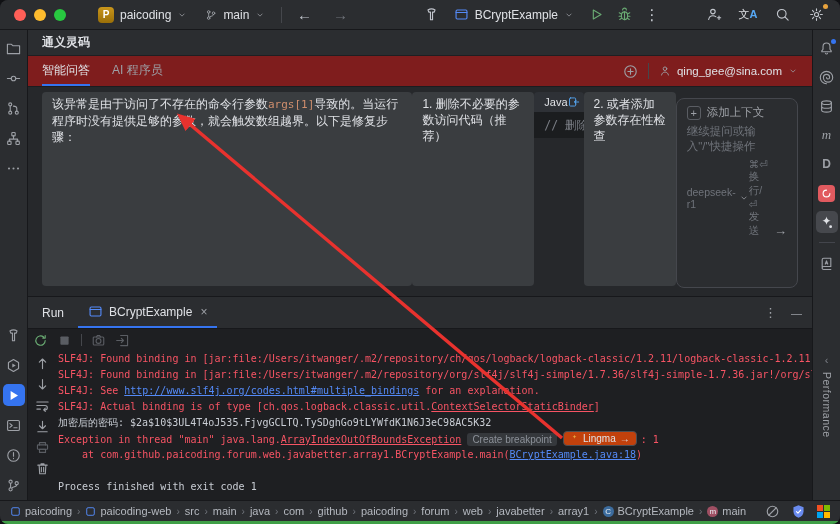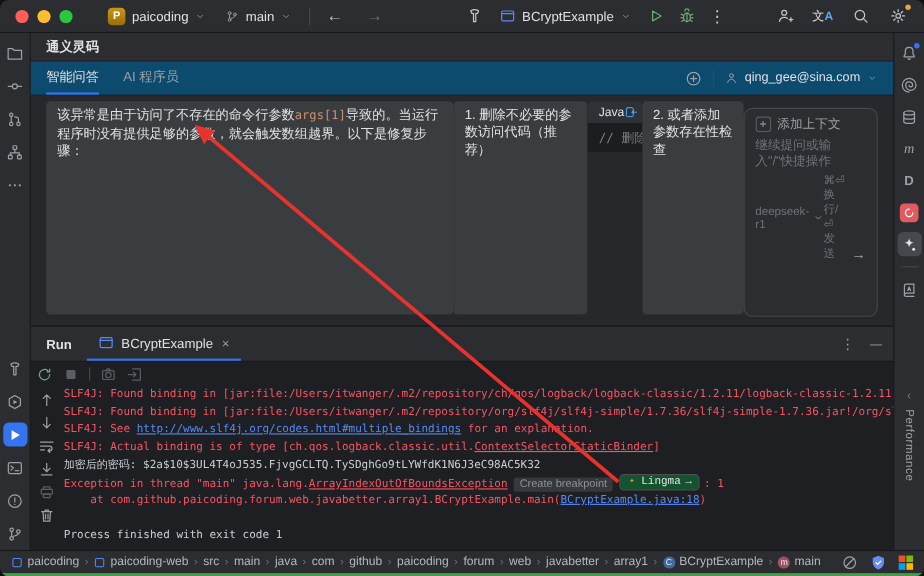--- a/index.html
+++ b/index.html
@@ -53,21 +53,21 @@
   .vtab{margin-top:72px;display:flex;flex-direction:column;align-items:center;gap:6px;color:#9da0a6}
   .vtab .chev{font-size:11px;color:#7b7f86}
   .vtext{writing-mode:vertical-rl;font-size:10.5px;letter-spacing:.5px;color:#9da0a6}
 
   .center{flex:1;display:flex;flex-direction:column;min-width:0}
 
   
   .ai-panel{height:266px;display:flex;flex-direction:column;background:#26282b}
   .ai-header{height:26px;background:#2b2d30;display:flex;align-items:center;padding:0 14px;
     font-weight:bold;font-size:12px;border-bottom:1px solid #1e1f22}
-  .ai-tabs{height:31px;background:#0c4a6e;border-bottom:1px solid #1c1d20;display:flex;
+  .ai-tabs{height:31px;background:#7f1d1d;border-bottom:1px solid #1c1d20;display:flex;
     align-items:stretch;padding:0 14px;gap:22px}
   .ai-tab{display:flex;align-items:center;font-size:12px;color:#9da0a6;border-bottom:2px solid transparent}
   .ai-tab.active{color:#dfe1e5;border-bottom-color:var(--accent)}
   .ai-tabs-right{margin-left:auto;display:flex;align-items:center;gap:10px}
   .acct{display:flex;align-items:center;gap:6px;color:#dfe1e5;font-size:11.5px}
   .ai-content{flex:1;padding:5px 14px 8px;display:flex;flex-direction:row;overflow:hidden}
   .strip{background:#3a3d40;border-radius:4px;padding:4px 10px;line-height:16px;font-size:12px;margin-bottom:2px}
   .inline-code{color:var(--codeorange);font-family:"DejaVu Sans Mono","Liberation Mono",monospace;font-size:11px}
   .codeblock{border-radius:4px;overflow:hidden;margin-bottom:2px}
   .code-head{height:20px;background:#2e3136;display:flex;align-items:center;padding:0 10px;font-size:11px}
@@ -82,41 +82,41 @@
     align-items:center;justify-content:center;font-size:11px;color:#9da0a6}
   .ph{color:#6f737a;font-size:11.5px}
   .input-foot{display:flex;align-items:center;font-size:10.5px;color:#6f737a}
   .model{display:flex;align-items:center;gap:3px}
   .sendhint{margin-left:auto;display:flex;align-items:flex-end;gap:6px}
   .send-arrow{font-size:13px;color:#9da0a6}
 
   
   .run-panel{flex:1;display:flex;flex-direction:column;background:#1e1f22;border-top:1px solid #17181b}
   .run-header{height:32px;background:#2b2d30;border-bottom:1px solid #17181b;display:flex;align-items:stretch;padding:0 10px 0 0}
-  .run-label{display:flex;align-items:center;padding:0 14px;font-weight:bold;font-size:12px}
+  .run-label{display:flex;align-items:center;padding:0 14px;font-weight:normal;font-size:12px}
   .run-tab{display:flex;align-items:center;gap:6px;padding:0 10px;border-bottom:2px solid var(--accent);font-size:12px}
   .run-tab .x{color:#9da0a6;font-size:12px;margin-left:2px}
   .run-hdr-right{margin-left:auto;display:flex;align-items:center;gap:14px;color:#9da0a6;font-size:13px}
   .run-body{flex:1;position:relative;display:flex;min-height:0}
   .top-tools{position:absolute;top:2px;left:5px;display:flex;align-items:center;gap:9px;height:18px}
   .top-tools .tdiv{width:1px;height:12px;background:#45474c}
   .tool-btn{display:inline-flex;align-items:center;justify-content:center;color:#9da0a6}
   .tool-btn.grn{color:#6aab73}.tool-btn.dis{color:#5a5d63}
   .left-tools{width:28px;flex:0 0 28px;padding-top:27px;display:flex;flex-direction:column;align-items:center;gap:6px}
   .console{flex:1;padding:22px 6px 4px 2px;font-family:"DejaVu Sans Mono","Liberation Mono",monospace;
     font-size:10px;line-height:16px;white-space:pre;overflow:hidden}
   .cl{height:16px}
   .c-e{color:var(--error)}
   .c-eu{color:var(--error);text-decoration:underline}
   .c-l{color:var(--link);text-decoration:underline;cursor:pointer}
   .c-o{color:#c9cdd4}
   .c-h{font-family:"Liberation Sans",sans-serif;font-size:10px;color:#8c9199;background:#35383c;
     border-radius:3px;padding:1px 5px;margin:0 6px}
-  .chip{display:inline-flex;align-items:center;gap:4px;border:1px solid #4a4d52;background:#14532d;
-    border-radius:4px;padding:0 6px;margin-right:4px;font-family:Liberation Mono, monospace;
+  .chip{display:inline-flex;align-items:center;gap:4px;border:1px solid #4a4d52;background:#c2410c;
+    border-radius:4px;padding:0 6px;margin-right:4px;font-family:Liberation Sans, sans-serif;
     font-size:10px;color:#dfe1e5;height:15px}
   .chip .arr{color:#dfe1e5}
 
   
   .statusbar{height:21px;background:#2b2d30;border-top:1px solid #17181b;display:flex;
     align-items:center;padding:0 10px;font-size:11px;color:#b4b8bf;gap:5px}
   .bc-item{display:flex;align-items:center;gap:4px}
   .bc-sep{color:#6f737a;font-size:10px}
   .sb-right{margin-left:auto;display:flex;align-items:center;gap:11px}
   .cIco{width:11px;height:11px;border-radius:50%;background:#3c6c9e;color:#eaeef2;font-size:8px;

